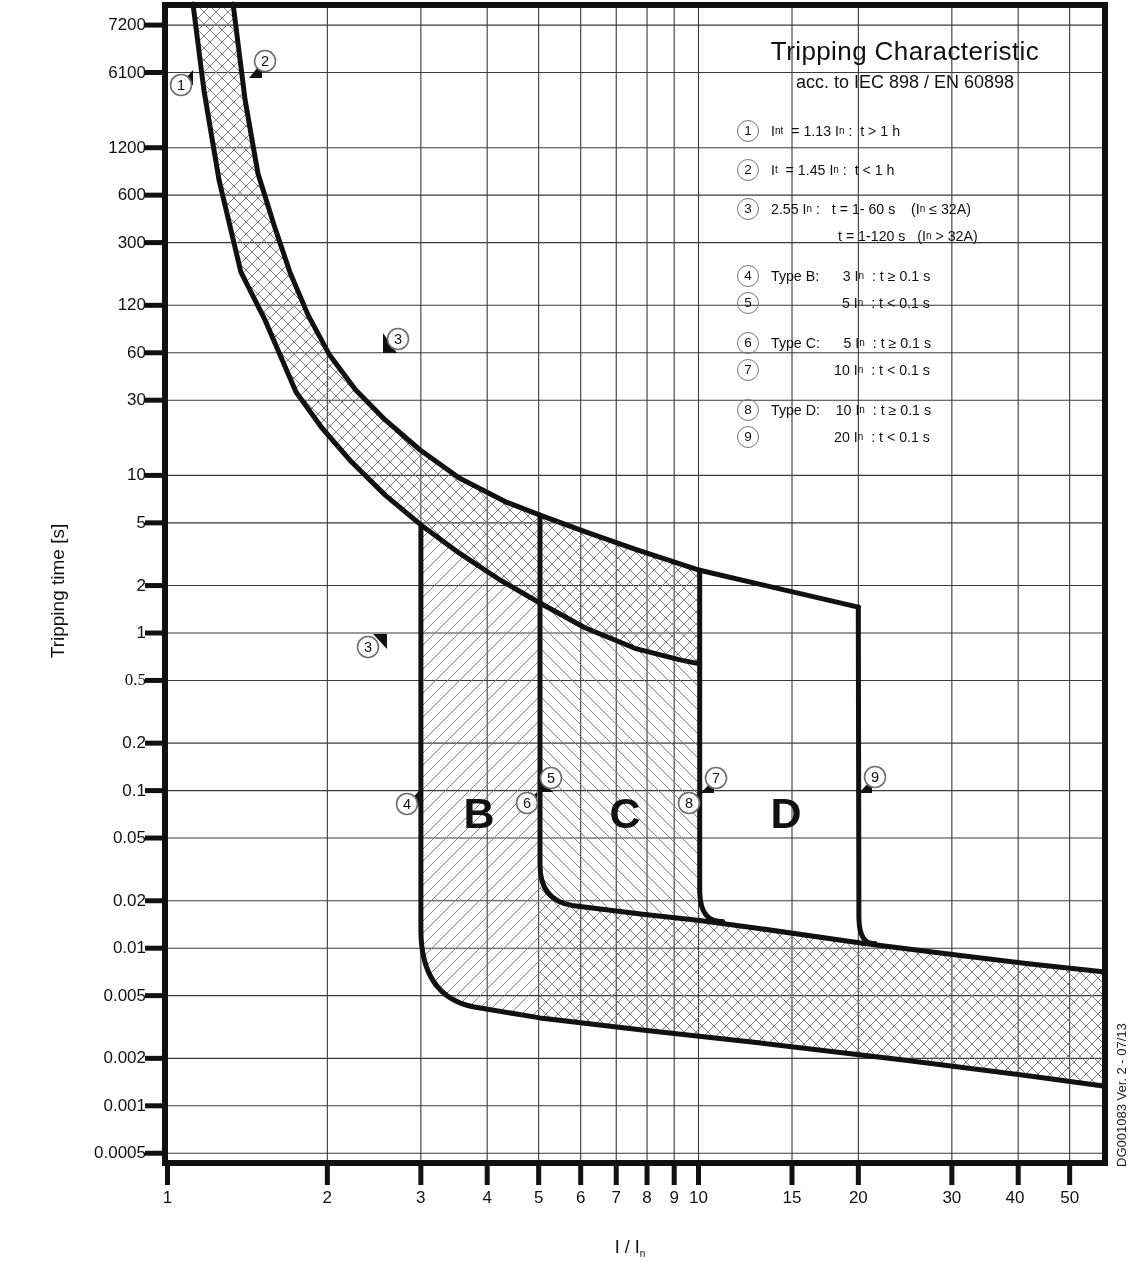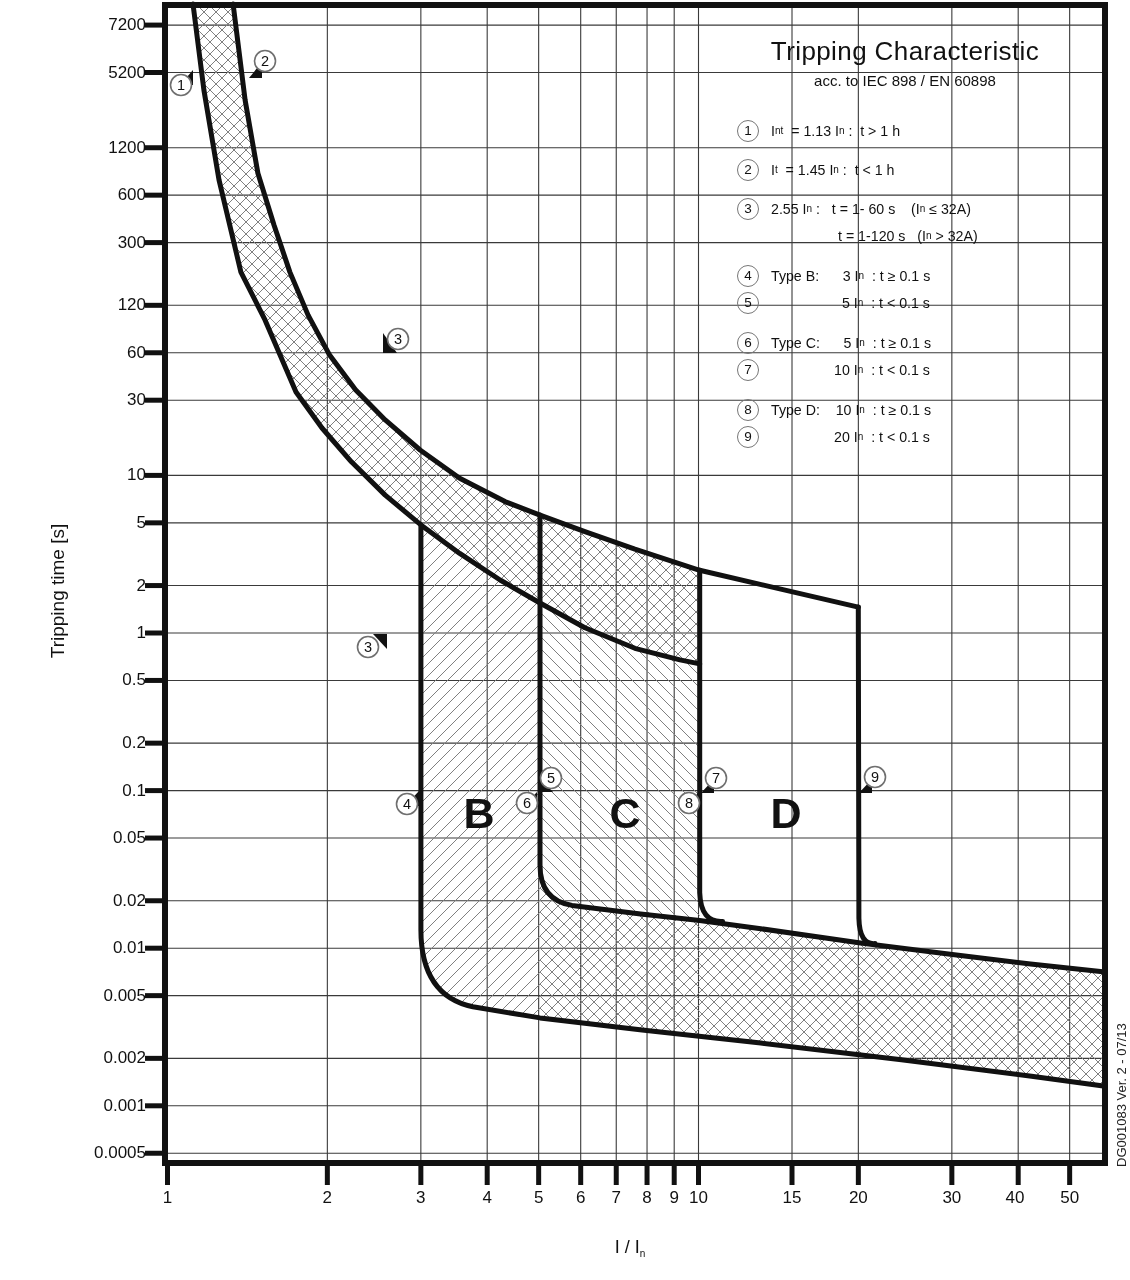--- a/index.html
+++ b/index.html
@@ -1,21 +1,21 @@
 <!DOCTYPE html>
 <html><head>
 <meta charset="utf-8">
 <style>
   html,body{margin:0;padding:0;background:#fff;}
   #fig{position:relative;width:1130px;height:1280px;background:#fff;overflow:hidden;
        font-family:"Liberation Sans", sans-serif;color:#111;}
   #plot{position:absolute;left:0;top:0;}
   .abs{position:absolute;}
   #chart-title{left:705px;top:36px;width:400px;text-align:center;font-size:26px;letter-spacing:.4px;}
-  #chart-subtitle{left:705px;top:72px;width:400px;text-align:center;font-size:15px;}
+  #chart-subtitle{left:705px;top:72px;width:400px;text-align:center;font-size:18px;}
   #y-title{left:-52px;top:580px;width:220px;text-align:center;font-size:19px;
            transform:rotate(-90deg);transform-origin:center center;}
   #x-title{left:565px;top:1237px;width:130px;text-align:center;font-size:18px;}
   #watermark{left:1114px;top:1167px;white-space:nowrap;font-size:13px;color:#222;
              transform:rotate(-90deg);transform-origin:0 0;}
   .ylab{position:absolute;left:28px;width:118px;text-align:right;font-size:17px;height:20px;}
   .xlab{position:absolute;width:60px;text-align:center;font-size:17px;top:1188px;}
   #legend{left:737px;top:117px;width:385px;font-size:14.2px;}
   .lrow{display:flex;align-items:flex-start;}
   .lnums{width:34px;flex:none;}
@@ -254,32 +254,32 @@
           </div>
         </div>
         <div class="ltxt">
           <div class="lline">Type D:    10 I<sub>n</sub>  : t ≥ 0.1 s</div>
           <div class="lline">                20 I<sub>n</sub>  : t &lt; 0.1 s</div>
         </div>
       </div>
     </div>
   <div class="abs" id="watermark">DG001083 Ver. 2 - 07/13</div>
 <div class="ylab" style="top: 15.0844px;">7200</div>
-    <div class="ylab" style="top: 62.5267px;">5200</div>
+    <div class="ylab" style="top: 62.5267px;">6100</div>
     <div class="ylab" style="top: 137.721px;">1200</div>
     <div class="ylab" style="top: 185.163px;">600</div>
     <div class="ylab" style="top: 232.606px;">300</div>
     <div class="ylab" style="top: 295.321px;">120</div>
     <div class="ylab" style="top: 342.763px;">60</div>
     <div class="ylab" style="top: 390.206px;">30</div>
     <div class="ylab" style="top: 465.4px;">10</div>
     <div class="ylab" style="top: 512.842px;">5</div>
     <div class="ylab" style="top: 575.558px;">2</div>
     <div class="ylab" style="top: 623px;">1</div>
-    <div class="ylab" style="top: 670.442px;">0.5</div>
+    <div class="ylab" style="top: 670.442px; font-family: Liberation Serif, serif;">0.5</div>
     <div class="ylab" style="top: 733.158px;">0.2</div>
     <div class="ylab" style="top: 780.6px;">0.1</div>
     <div class="ylab" style="top: 828.042px;">0.05</div>
     <div class="ylab" style="top: 890.758px;">0.02</div>
     <div class="ylab" style="top: 938.2px;">0.01</div>
     <div class="ylab" style="top: 985.642px;">0.005</div>
     <div class="ylab" style="top: 1048.36px;">0.002</div>
     <div class="ylab" style="top: 1095.8px;">0.001</div>
     <div class="ylab" style="top: 1143.24px;">0.0005</div>
     <div class="xlab" style="left: 137.5px;">1</div>

